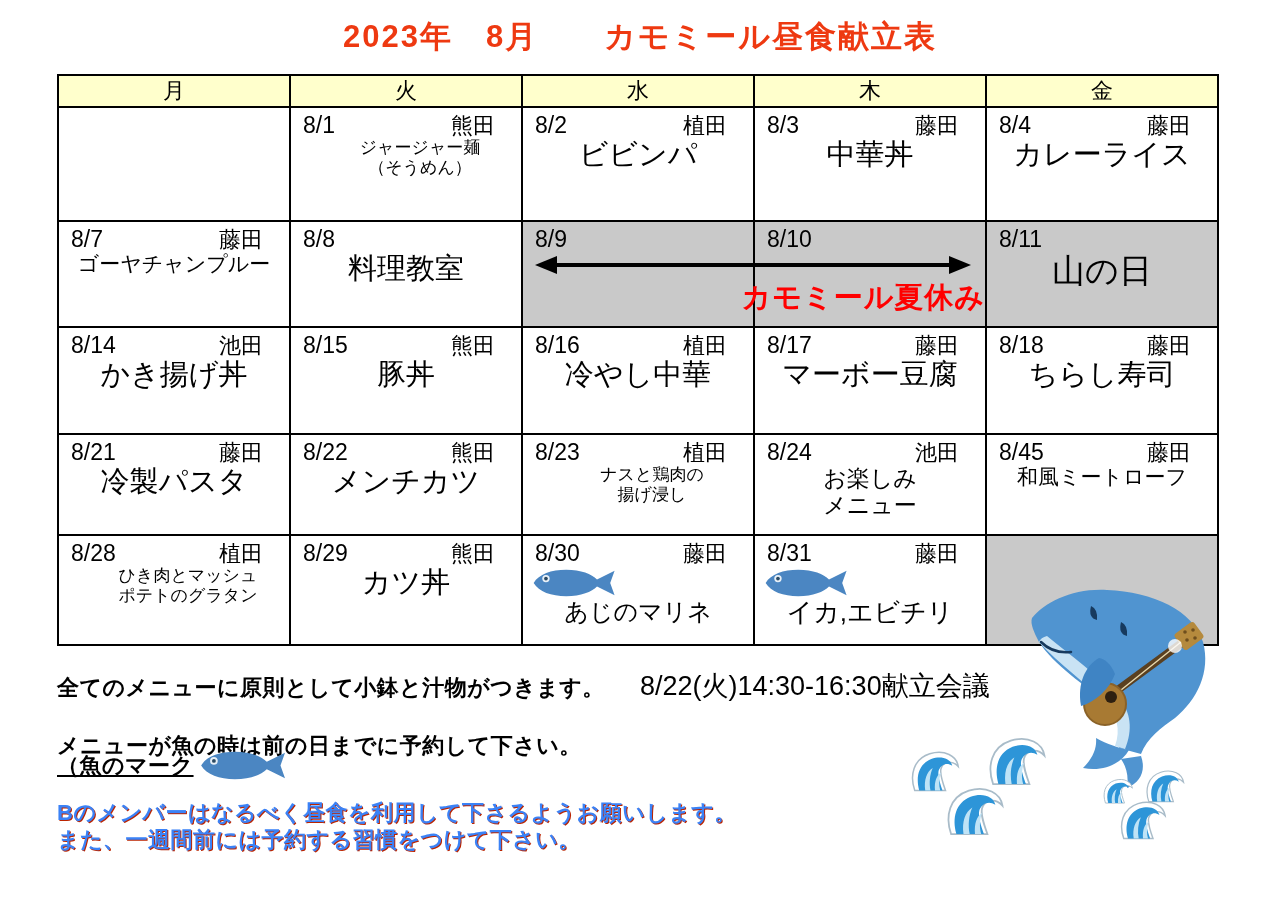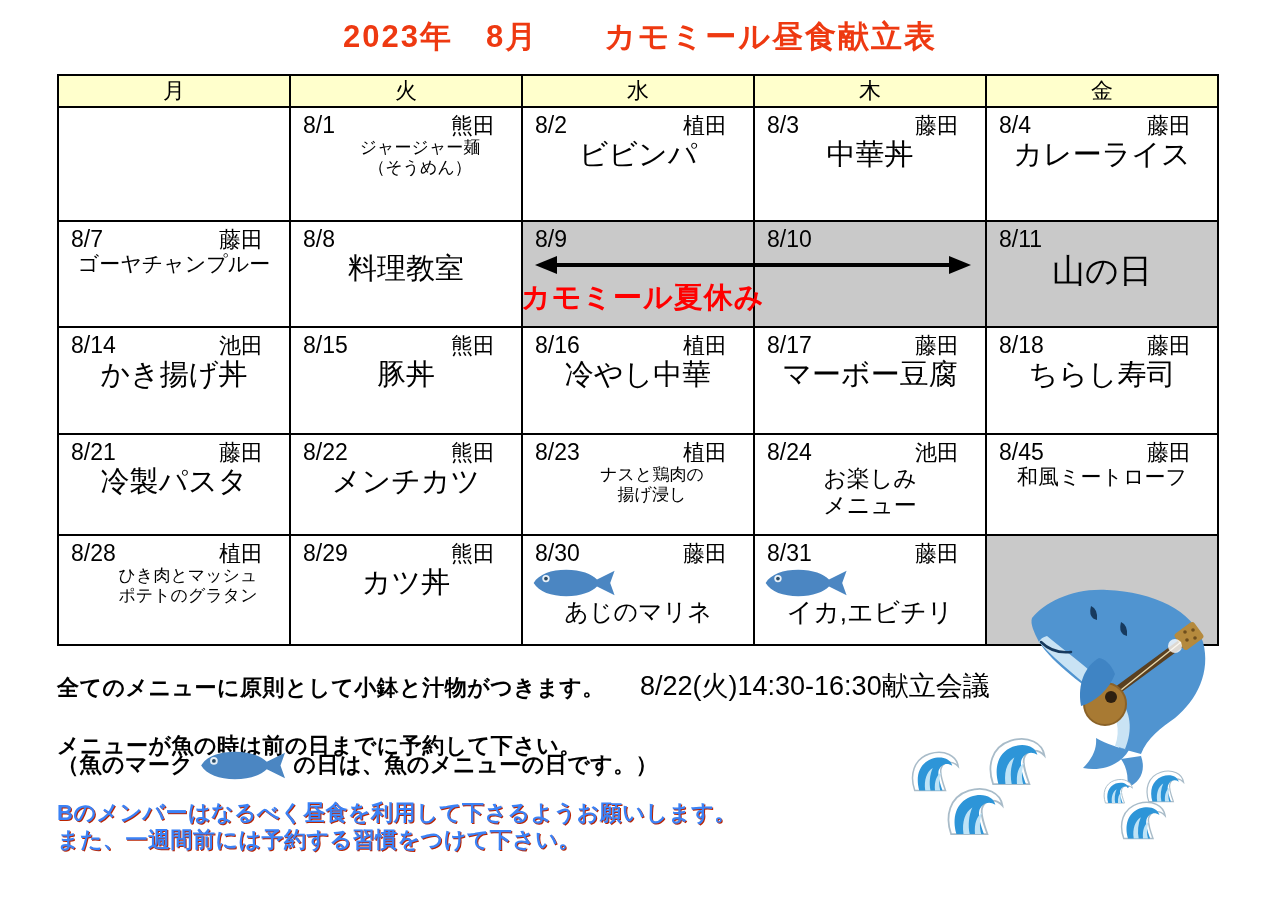--- a/index.html
+++ b/index.html
@@ -37,30 +37,30 @@
   .menu.sm  { font-size:17px; margin-bottom:8px;padding-left:28px; }
   .menu.md  { font-size:21px; }
   .menu.md2 { font-size:23px; margin-bottom:16px; }
   .menu.m24 { font-size:24px; }
   .menu.m26 { font-size:26px; }
   .menu.lg  { font-size:33px; margin-bottom:18px; }
   .cell-fish { display:block; align-self:flex-start; margin:2px 0 0 8px; }
   
   .summer-overlay {
     position:absolute; left:521px; top:216px; width:464px; height:104px;
-    text-align:left; pointer-events:none;
+    text-align:right; pointer-events:none;
   }
   .summer-arrow { display:block; margin:36px auto 0; }
   .summer-label { font-size:29px; font-weight:bold; color:#ff0000; letter-spacing:1px; }
   
   .note { position:absolute; font-size:22px; font-weight:bold; letter-spacing:0.5px; }
   .note1 { left:57px; top:673px; }
   .meeting { position:absolute; left:640px; top:668px; font-size:27px; font-weight:normal; }
   .note2 { left:57px; top:731px; }
-  .note3 { left:57px; top:750px; display:flex; align-items:flex-start; }
+  .note3 { left:57px; top:750px; display:flex; align-items:flex-end;text-decoration:underline; }
   .note3 svg { margin:0 4px; }
   .rednotes {
     position:absolute; left:57px; top:799px; font-size:22px; font-weight:bold;
     color:#3b82f6; line-height:27px; letter-spacing:0.5px;
     text-shadow:1px 1px 0 #bb2400;
   }
   
   .illustration { position:absolute; left:880px; top:580px; }
   .defs-holder { position:absolute; width:0; height:0; overflow:hidden; }
 </style>
@@ -345,21 +345,20 @@
 </div>
 
 <div class="note note1">全てのメニューに原則として小鉢と汁物がつきます。</div>
 <div class="meeting">8/22(火)14:30-16:30献立会議</div>
 <div class="note note2">メニューが魚の時は前の日までに予約して下さい。</div>
 <div class="note note3">
   <span>（魚のマーク</span>
   <svg width="92" height="31" viewBox="0 0 100 34">
       <use href="#fish"></use>
     </svg>
-  <span>の日は、魚のメニューの日です。）</span>
 </div>
 <div class="rednotes">
   <div>Bのメンバーはなるべく昼食を利用して下さるようお願いします。</div>
   <div>また、一週間前には予約する習慣をつけて下さい。</div>
 </div>
 
 <svg class="illustration" width="360" height="300" viewBox="0 0 360 300">
   <g transform="translate(145,0)">
 
     <path d="M7 38 C20 22 48 8 82 10 C128 12 168 30 178 62 C186 92 172 120 150 138 C136 148 122 158 116 174 L94 168 C100 150 98 136 84 124 C60 106 28 84 14 62 C9 52 5 44 7 38 Z" fill="#5094d0"></path>

